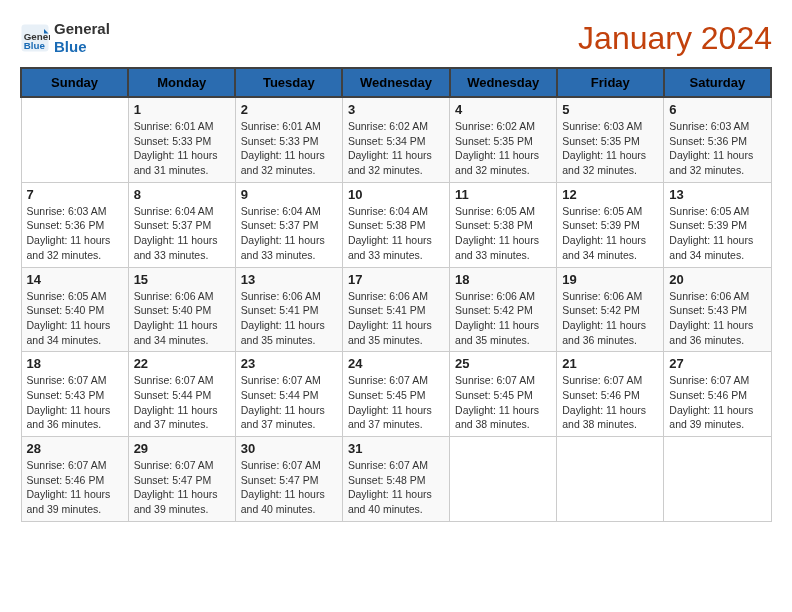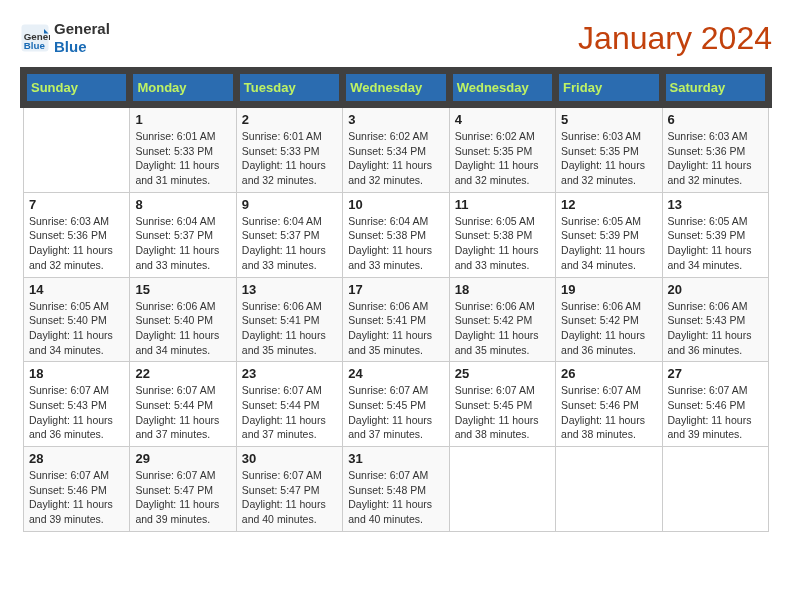--- a/index.html
+++ b/index.html
@@ -37,26 +37,26 @@
       font-size: 15px;
       color: #555;
     }
     table {
       width: 100%;
       border-collapse: collapse;
       font-size: 11px;
     }
     thead tr th {
       background-color: #2b6cb0;
-      color: #bef264;
+      color: #000000;
       padding: 6px 4px;
-      text-align: left;
+      text-align: center;
       font-size: 13px;
       font-weight: bold;
-      border: 7px solid #404040;
+      border: 2px solid #404040;
     }
     tbody tr td {
       border: 1px solid #ccc;
       vertical-align: top;
       padding: 4px 5px;
       width: calc(100% / 7);
       height: 80px;
     }
     tbody tr:nth-child(odd) td {
       background-color: #f9f9f9;
@@ -316,21 +316,21 @@
         </td>
         <td>
           <span class="day-num">25</span>
           <div class="day-detail">
             Sunrise: 6:07 AM<br>
             Sunset: 5:45 PM<br>
             Daylight: 11 hours and 38 minutes.
           </div>
         </td>
         <td>
-          <span class="day-num">26</span>
+          <span class="day-num">21</span>
           <div class="day-detail">
             Sunrise: 6:07 AM<br>
             Sunset: 5:46 PM<br>
             Daylight: 11 hours and 38 minutes.
           </div>
         </td>
         <td>
           <span class="day-num">27</span>
           <div class="day-detail">
             Sunrise: 6:07 AM<br>

